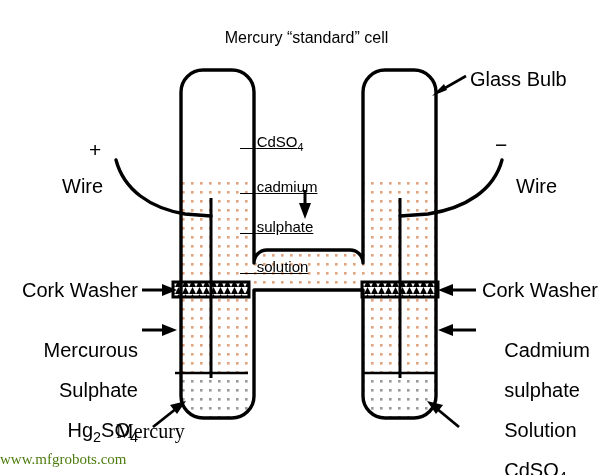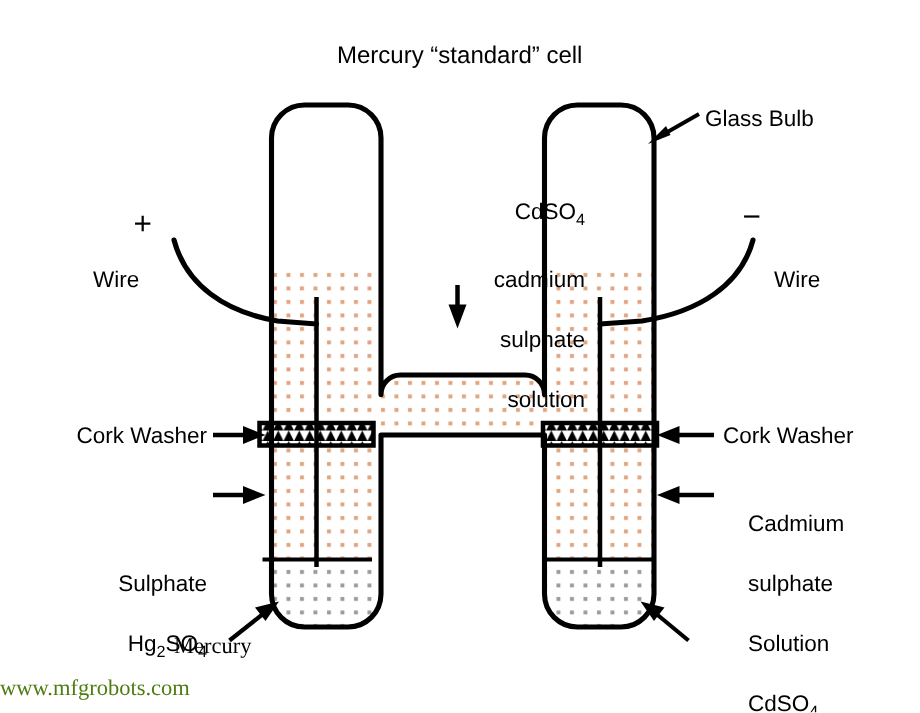--- a/index.html
+++ b/index.html
@@ -18,38 +18,39 @@
   #diagram-svg {
     position: absolute;
     left: 0;
     top: 0;
     width: 613px;
     height: 475px;
   }
   .lbl {
     position: absolute;
     font-family: "Liberation Sans", sans-serif;
-    font-size: 15px;
+    font-size: 20px;
     color: #000000;
     line-height: 19px;
     white-space: pre;
   }
   .lbl.center { text-align: center; }
   .lbl.right  { text-align: right; }
   .lbl.left   { text-align: left; }
   #title {
     left: 0; top: 28px; width: 613px;
     text-align: center;
     font-size: 16px;
   }
   #label-center-solution {
     left: 240px; top: 112px; width: 150px;
-    text-align: right;
+    text-align: left;
     font-size: 15px;
     line-height: 20px;
+    text-decoration: underline;
   }
   #label-glass-bulb { left: 470px; top: 70px; }
   #label-wire-left  { left: 62px;  top: 177px; }
   #label-wire-right { left: 516px; top: 177px; }
   #sign-plus  { left: 89px;  top: 140px; font-size: 21px; }
   #sign-minus { left: 495px; top: 135px; font-size: 21px; }
   #label-cork-left  { left: 0px;   top: 281px; width: 138px; text-align: right; }
   #label-cork-right { left: 482px; top: 281px; text-align: left; }
   #label-mercurous  { left: 0px;   top: 320px; width: 138px; text-align: right; line-height: 20px; }
   #label-cadmium-sulphate { left: 482px; top: 320px; text-align: left; line-height: 20px; }
@@ -227,21 +228,21 @@
   <div class="lbl left" id="label-wire-left">Wire</div>
   <div class="lbl left" id="label-wire-right">Wire</div>
 
   <div class="lbl" id="sign-plus">+</div>
   <div class="lbl" id="sign-minus">−</div>
 
   <div class="lbl right" id="label-cork-left">Cork Washer</div>
   <div class="lbl left" id="label-cork-right">Cork Washer</div>
 
   <div class="lbl right" id="label-mercurous">
-    <br>
+    <span>Mercurous</span><br>
     <span>Sulphate</span><br>
     <span><span>Hg</span><sub>2</sub><span>SO</span><sub>4</sub></span>
   </div>
 
   <div class="lbl left" id="label-cadmium-sulphate">
     <span>Cadmium</span><br>
     <span>sulphate</span><br>
     <span>Solution</span><br>
     <span><span>CdSO</span><sub>4</sub></span>
   </div>

